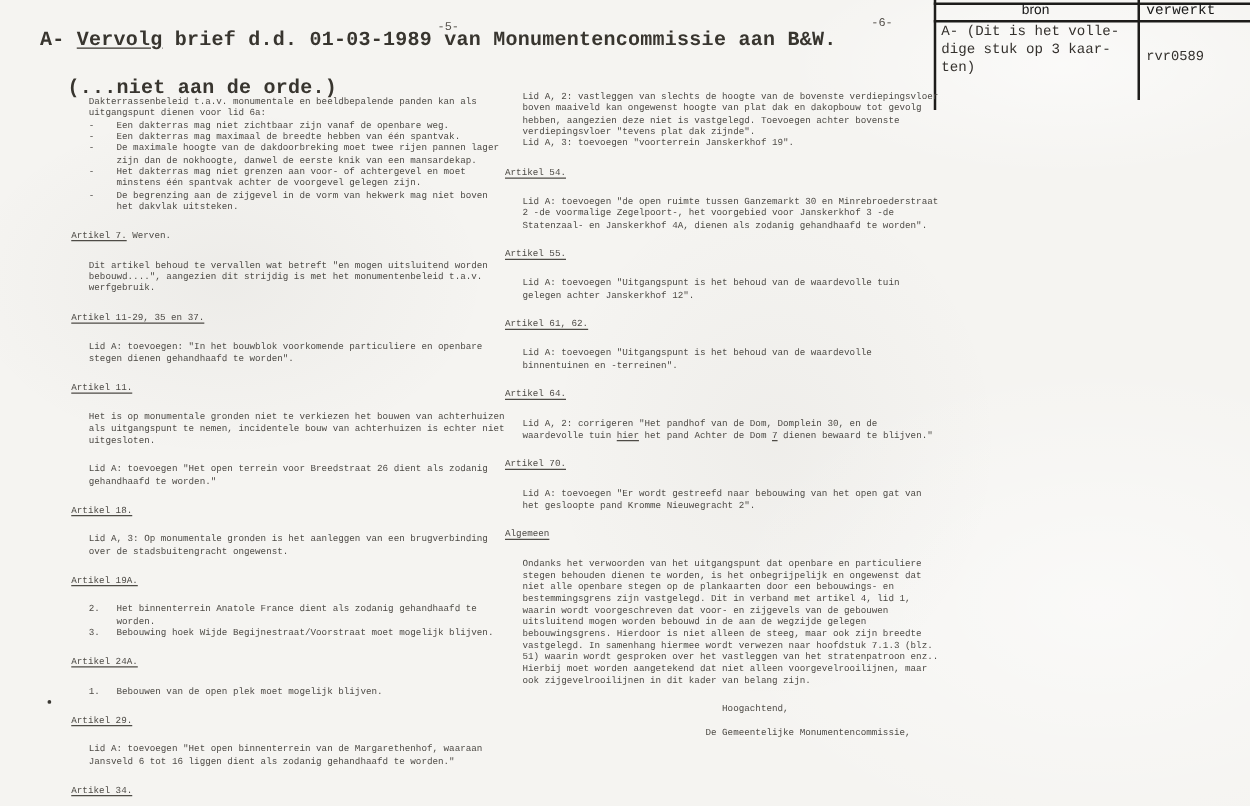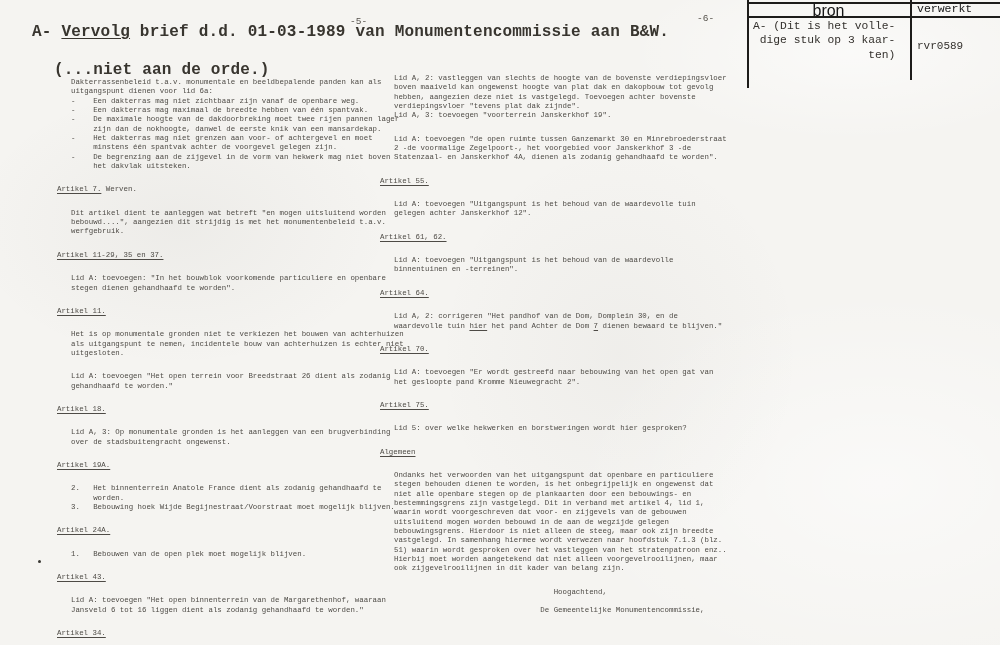--- a/index.html
+++ b/index.html
@@ -29,31 +29,31 @@
   .pageno-5{left:350px;top:16px;}
   .pageno-6{left:697px;top:13px;}
 
   
   .stamp{position:absolute;left:747px;top:0;width:253px;height:92px;}
   .stamp .vline-left{position:absolute;left:0;top:0;width:2px;height:88px;background:#1d1c1a;}
   .stamp .vline-mid{position:absolute;left:163px;top:0;width:2px;height:80px;background:#1d1c1a;}
   .stamp .hline-top{position:absolute;left:0;top:2px;right:0;height:1.5px;background:#1d1c1a;}
   .stamp .hline-head{position:absolute;left:0;top:16px;right:0;height:1.5px;background:#1d1c1a;}
   .stamp .head1{position:absolute;left:0;top:2px;width:163px;text-align:center;
-    font-family:"Liberation Sans",sans-serif;font-size:16px;color:#161616;}
+    font-family:"Liberation Sans",sans-serif;font-size:11px;color:#161616;}
   .stamp .head2{position:absolute;left:170px;top:2px;
     font-family:Liberation Mono, monospace;font-size:11.5px;color:#161616;}
   .stamp pre.val1{position:absolute;left:6px;top:19px;margin:0;white-space:pre;
-    font:inherit;font-size:11.3px;line-height:14.3px;color:#34312d;text-align:right;}
+    font:inherit;font-size:11.3px;line-height:14.3px;color:#34312d;}
   .stamp .val2{position:absolute;left:170px;top:40px;font-size:11px;color:#34312d;}
 
   
   .col{position:absolute;font-size:7.4px;line-height:9.35px;color:#4e4b46;}
   #col-left{left:57px;top:64px;width:345px;}
-  #col-right{left:380px;top:60px;width:348px;}
+  #col-right{left:404px;top:60px;width:348px;}
   .sec{margin-top:7.5px;}
   .sec:first-child{margin-top:0;}
   .sec.gap-large{margin-top:23px;}
   .sec.gap-medium{margin-top:12px;}
   .sec-h{white-space:pre;}
   .sec-h u, .sec-b u{text-decoration:underline;text-underline-offset:1.5px;}
   pre.sec-b{margin:14px;font:inherit;white-space:pre;}
 
   .speck{position:absolute;left:38px;top:560px;width:3px;height:3px;border-radius:50%;background:#3a3833;}
 </style>
@@ -91,21 +91,21 @@
 -    Een dakterras mag maximaal de breedte hebben van één spantvak.
 -    De maximale hoogte van de dakdoorbreking moet twee rijen pannen lager
      zijn dan de nokhoogte, danwel de eerste knik van een mansardekap.
 -    Het dakterras mag niet grenzen aan voor- of achtergevel en moet
      minstens één spantvak achter de voorgevel gelegen zijn.
 -    De begrenzing aan de zijgevel in de vorm van hekwerk mag niet boven
      het dakvlak uitsteken.</pre>
       </div>
       <div class="sec">
         <div class="sec-h"><u>Artikel 7.</u> Werven.</div>
-        <pre class="sec-b">Dit artikel dient te aanleggen wat betreft "en mogen uitsluitend worden
+        <pre class="sec-b">Dit artikel behoud te vervallen wat betreft "en mogen uitsluitend worden
 bebouwd....", aangezien dit strijdig is met het monumentenbeleid t.a.v.
 werfgebruik.</pre>
       </div>
       <div class="sec">
         <div class="sec-h"><u>Artikel 11-29, 35 en 37.</u></div>
         <pre class="sec-b">Lid A: toevoegen: "In het bouwblok voorkomende particuliere en openbare
 stegen dienen gehandhaafd te worden".</pre>
       </div>
       <div class="sec">
         <div class="sec-h"><u>Artikel 11.</u></div>
@@ -126,40 +126,41 @@
         <div class="sec-h"><u>Artikel 19A.</u></div>
         <pre class="sec-b">2.   Het binnenterrein Anatole France dient als zodanig gehandhaafd te
      worden.
 3.   Bebouwing hoek Wijde Begijnestraat/Voorstraat moet mogelijk blijven.</pre>
       </div>
       <div class="sec">
         <div class="sec-h"><u>Artikel 24A.</u></div>
         <pre class="sec-b">1.   Bebouwen van de open plek moet mogelijk blijven.</pre>
       </div>
       <div class="sec">
-        <div class="sec-h"><u>Artikel 43.</u></div>
+        <div class="sec-h"><u>Artikel 29.</u></div>
         <pre class="sec-b">Lid A: toevoegen "Het open binnenterrein van de Margarethenhof, waaraan
 Jansveld 6 tot 16 liggen dient als zodanig gehandhaafd te worden."</pre>
       </div>
       <div class="sec">
         <div class="sec-h"><u>Artikel 34.</u></div>
       </div>
       <div class="sec">
         <div class="sec-h"><u>Artikel 62.</u></div>
       </div>
     </div>
   <div class="col" id="col-right">
       <div class="sec">
         <pre class="sec-b">Lid A, 2: vastleggen van slechts de hoogte van de bovenste verdiepingsvloer
 boven maaiveld kan ongewenst hoogte van plat dak en dakopbouw tot gevolg
 hebben, aangezien deze niet is vastgelegd. Toevoegen achter bovenste
 verdiepingsvloer "tevens plat dak zijnde".
 Lid A, 3: toevoegen "voorterrein Janskerkhof 19".</pre>
       </div>
       <div class="sec">
+        <div class="sec-h"><u>Artikel 54.</u></div>
         <pre class="sec-b">Lid A: toevoegen "de open ruimte tussen Ganzemarkt 30 en Minrebroederstraat
 2 -de voormalige Zegelpoort-, het voorgebied voor Janskerkhof 3 -de
 Statenzaal- en Janskerkhof 4A, dienen als zodanig gehandhaafd te worden".</pre>
       </div>
       <div class="sec">
         <div class="sec-h"><u>Artikel 55.</u></div>
         <pre class="sec-b">Lid A: toevoegen "Uitgangspunt is het behoud van de waardevolle tuin
 gelegen achter Janskerkhof 12".</pre>
       </div>
       <div class="sec">
@@ -169,24 +170,20 @@
       </div>
       <div class="sec">
         <div class="sec-h"><u>Artikel 64.</u></div>
         <pre class="sec-b">Lid A, 2: corrigeren "Het pandhof van de Dom, Domplein 30, en de
 waardevolle tuin <u>hier</u> het pand Achter de Dom <u>7</u> dienen bewaard te blijven."</pre>
       </div>
       <div class="sec">
         <div class="sec-h"><u>Artikel 70.</u></div>
         <pre class="sec-b">Lid A: toevoegen "Er wordt gestreefd naar bebouwing van het open gat van
 het gesloopte pand Kromme Nieuwegracht 2".</pre>
-      </div>
-      <div class="sec">
-        <div class="sec-h"><u>Artikel 75.</u></div>
-        <pre class="sec-b">Lid 5: over welke hekwerken en borstweringen wordt hier gesproken?</pre>
       </div>
       <div class="sec gap-medium">
         <div class="sec-h"><u>Algemeen</u></div>
         <pre class="sec-b">Ondanks het verwoorden van het uitgangspunt dat openbare en particuliere
 stegen behouden dienen te worden, is het onbegrijpelijk en ongewenst dat
 niet alle openbare stegen op de plankaarten door een bebouwings- en
 bestemmingsgrens zijn vastgelegd. Dit in verband met artikel 4, lid 1,
 waarin wordt voorgeschreven dat voor- en zijgevels van de gebouwen
 uitsluitend mogen worden bebouwd in de aan de wegzijde gelegen
 bebouwingsgrens. Hierdoor is niet alleen de steeg, maar ook zijn breedte

